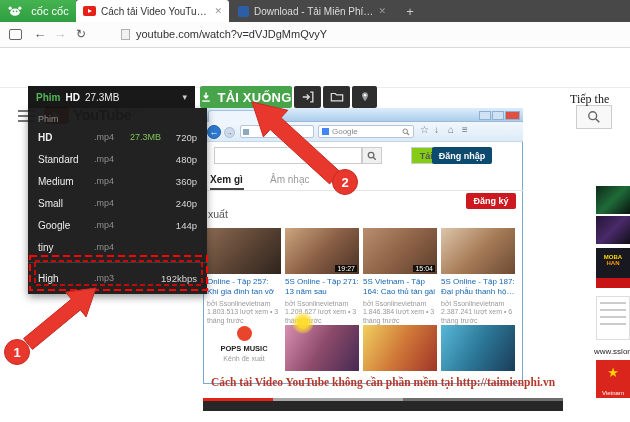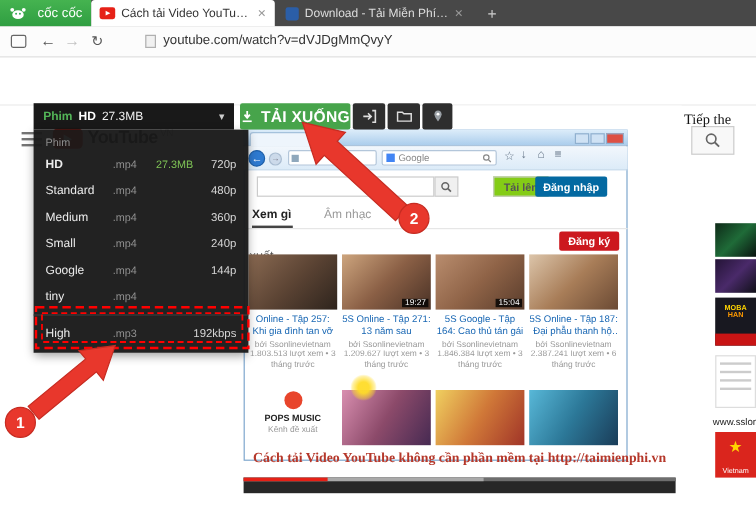--- a/index.html
+++ b/index.html
@@ -76,31 +76,31 @@
              border-radius:2px; display:flex; align-items:center; gap:3px; padding:0 3px; }
   .gsq { width:7px; height:7px; background:#4285f4; flex:0 0 7px; }
   .gtext { font-size:8px; color:#888; flex:1; }
   .picon { position:absolute; top:36px; font-size:10px; color:#68788a; }
 
   .vid-searchf { position:absolute; left:18px; top:59px; width:148px; height:17px; border:1px solid #ccc; background:#fff; }
   .vid-magbtn { position:absolute; left:166px; top:59px; width:20px; height:17px; background:#f0f0f0; border:1px solid #ccc;
                 display:flex; align-items:center; justify-content:center; }
   .vid-upload { position:absolute; left:215px; top:59px; width:46px; height:17px; border:1px solid #ccc; background:#84cc16;
                 color:#555; font-size:9px; display:flex; align-items:center; justify-content:center;font-weight:bold; }
-  .vid-signin { position:absolute; left:250px; top:59px; width:60px; height:17px; background:#0369a1; color:#fff;
+  .vid-signin { position:absolute; left:236px; top:59px; width:60px; height:17px; background:#0c4a6e; color:#fff;
                 font-size:9px; font-weight:bold; display:flex; align-items:center; justify-content:center; border-radius:2px; }
   .vid-tab-a { position:absolute; left:14px; top:86px; font-size:10px; font-weight:bold; color:#222; }
   .vid-tab-a::after { content:""; position:absolute; left:0; top:14px; width:34px; height:2px; background:#444; }
   .vid-tab-b { position:absolute; left:74px; top:86px; font-size:10px; color:#999; }
   .vid-tabline { position:absolute; left:7px; top:102px; width:320px; height:1px; background:#e6e6e6; }
   .vid-xuat { position:absolute; left:12px; top:120px; font-size:10.5px; color:#555; }
   .vid-sub { position:absolute; left:270px; top:105px; width:50px; height:16px; background:#cc181e; color:#fff;
              font-size:9px; font-weight:bold; display:flex; align-items:center; justify-content:center; border-radius:2px; }
 
-  .cards { position:absolute; left:11px; top:124px; width:308px; display:flex; gap:4px;text-align:center; }
+  .cards { position:absolute; left:11px; top:140px; width:308px; display:flex; gap:4px; }
   .card { width:74px; }
   .thumb { width:74px; height:46px; position:relative; }
   .th1 { background:linear-gradient(135deg,#8a6a52,#5c4434,#2e241d); }
   .th2 { background:linear-gradient(135deg,#cda57e,#8a5f45,#4a3226); }
   .th3 { background:linear-gradient(135deg,#b98d6e,#8f6347,#5a3d2c); }
   .th4 { background:linear-gradient(135deg,#dcc5aa,#a87d58,#6b4a34); }
   .tbadge { position:absolute; right:2px; bottom:2px; background:rgba(0,0,0,.8); color:#fff; font-size:7px; padding:0 2px; }
   .ctitle { margin-top:3px; font-size:8px; line-height:1.3; color:#1766b3; display:-webkit-box;
             -webkit-line-clamp:2; -webkit-box-orient:vertical; overflow:hidden; height:21px; }
   .cby { margin-top:2px; font-size:7px; color:#999; white-space:nowrap; overflow:hidden; }
@@ -297,21 +297,21 @@
           <span class="tbadge">19:27</span>
         </div>
         <div class="ctitle">5S Online - Tập 271: 13 năm sau</div>
         <div class="cby">bởi Ssonlinevietnam</div>
         <div class="cstats">1.209.627 lượt xem • 3 tháng trước</div>
       </div>
       <div class="card">
         <div class="thumb th3">
           <span class="tbadge">15:04</span>
         </div>
-        <div class="ctitle">5S Google - Tập 164: Cao thủ tán gái</div>
+        <div class="ctitle">5S Vietnam - Tập 164: Cao thủ tán gái</div>
         <div class="cby">bởi Ssonlinevietnam</div>
         <div class="cstats">1.846.384 lượt xem • 3 tháng trước</div>
       </div>
       <div class="card">
         <div class="thumb th4"></div>
         <div class="ctitle">5S Online - Tập 187: Đại phẫu thanh hội bộ</div>
         <div class="cby">bởi Ssonlinevietnam</div>
         <div class="cstats">2.387.241 lượt xem • 6 tháng trước</div>
       </div>
     </div>

